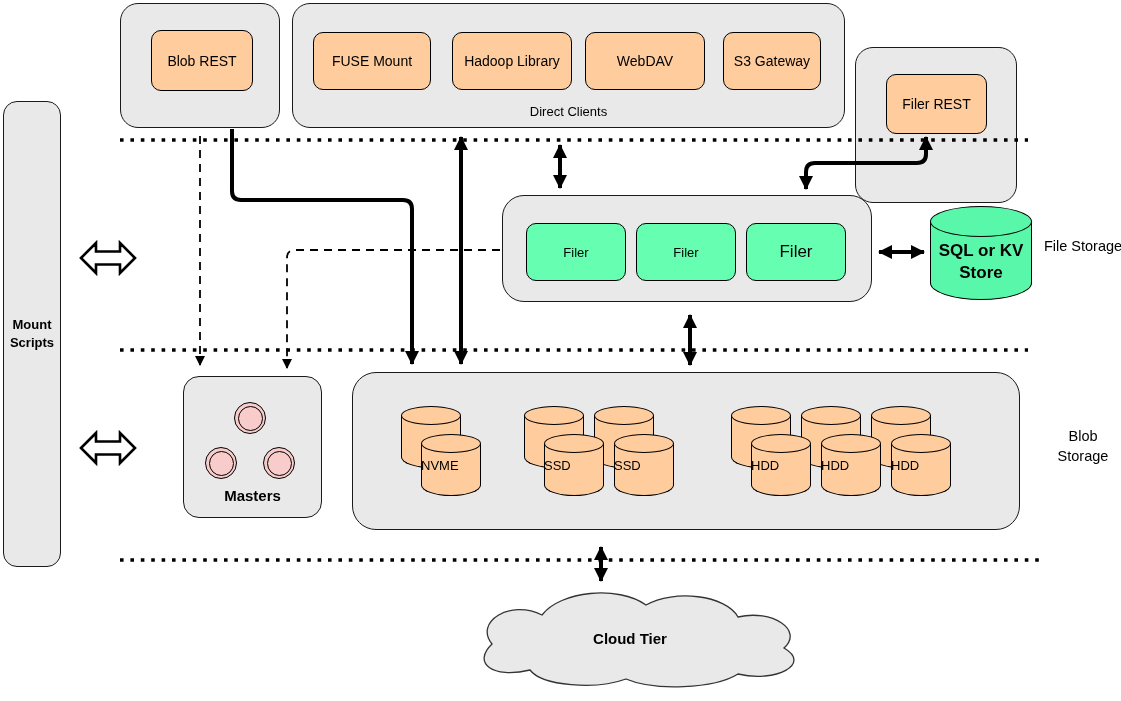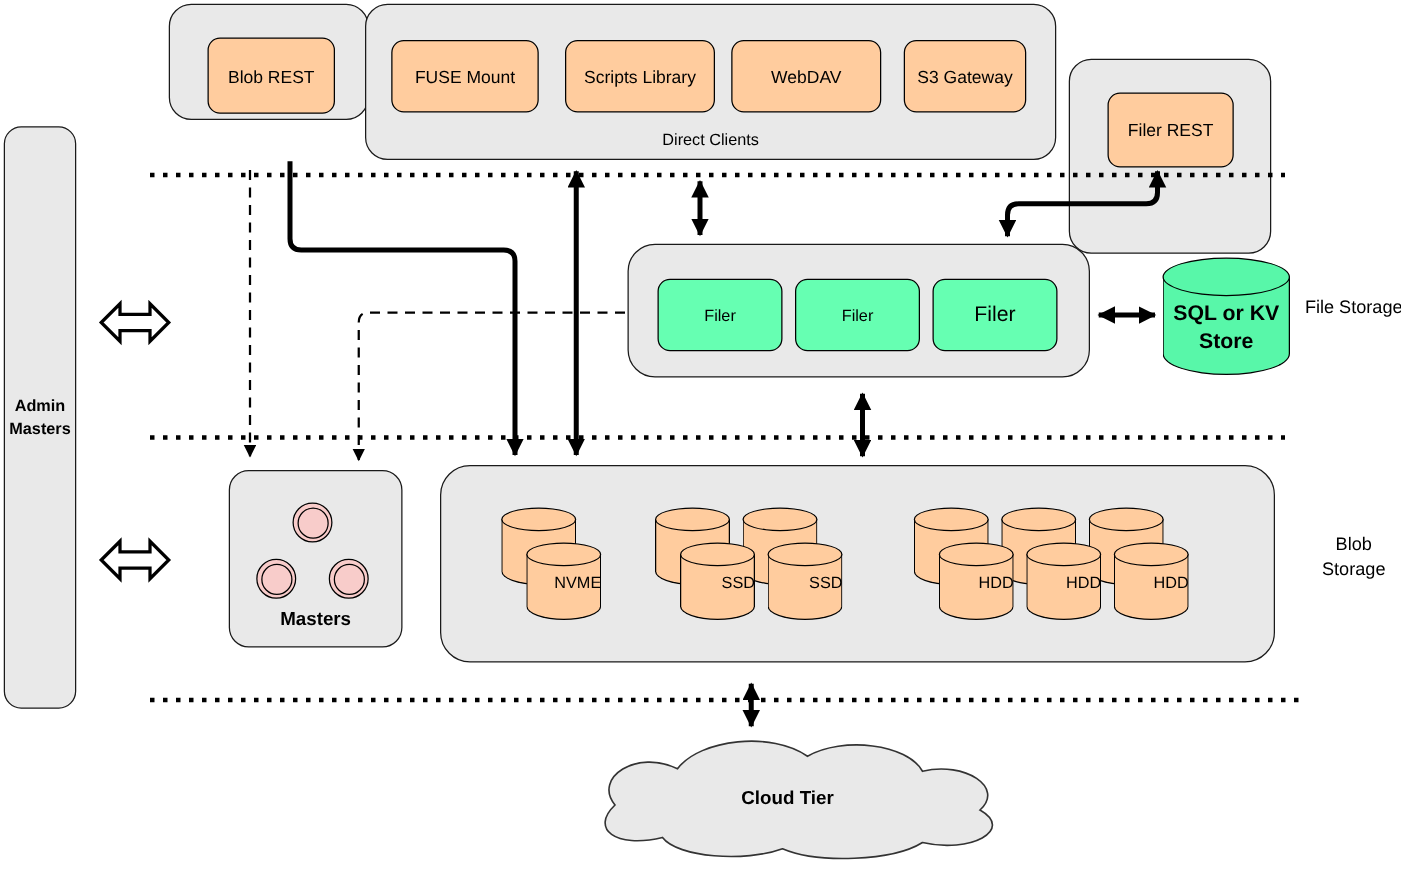--- a/index.html
+++ b/index.html
@@ -40,21 +40,21 @@
     position:absolute; left:0; top:0; width:100%; height:19px;
     background:var(--cyl-fill); border:1.4px solid #000; border-radius:50%;
     box-sizing:border-box; z-index:2;
   }
   .cyl .cyl-body {
     position:absolute; left:0; top:9px; width:100%; height:53px;
     background:var(--cyl-fill); border:1.4px solid #000; border-top:none;
     border-radius:0 0 50% 50% / 0 0 11px 11px; box-sizing:border-box; z-index:1;
   }
   .cyl .cyl-label {
-    position:absolute; left:0; top:24px; width:100%; text-align:right;
+    position:absolute; left:0; top:24px; width:100%; text-align:left;
     font-size:13px; z-index:3;
   }
   .cyl.back { opacity:1; }
 
   .sql-cyl { position:absolute; left:930px; top:206px; width:102px; height:94px; }
   .sql-cyl .cyl-top {
     position:absolute; left:0; top:0; width:100%; height:31px;
     background:var(--store-fill); border:1.4px solid #000; border-radius:50%;
     box-sizing:border-box; z-index:2;
   }
@@ -94,42 +94,42 @@
   .arrow-fill { fill:#000; }
   .hollow-arrow { fill:#fff; stroke:#000; stroke-width:2.6; stroke-linejoin:miter; }
   .cloud-shape { fill:var(--container-fill); stroke:#333; stroke-width:1.3; }
 </style>
 </head>
 <body>
 
 <div class="canvas">
 
   <div class="admin-bar">
-    <span>Admin Masters</span>
+    <span>Mount Scripts</span>
   </div>
 
   <svg class="abs-svg" style="left:78px; top:239px;" width="60" height="38" viewBox="0 0 60 38">
     <path class="hollow-arrow" d="M3 19 L18 4 L18 12.5 L42 12.5 L42 4 L57 19 L42 34 L42 25.5 L18 25.5 L18 34 Z"></path>
   </svg>
   <svg class="abs-svg" style="left:78px; top:429px;" width="60" height="38" viewBox="0 0 60 38">
     <path class="hollow-arrow" d="M3 19 L18 4 L18 12.5 L42 12.5 L42 4 L57 19 L42 34 L42 25.5 L18 25.5 L18 34 Z"></path>
   </svg>
 
-  <div class="container" style="left:135px; top:3px; width:160px; height:93px;">
+  <div class="container" style="left:120px; top:3px; width:160px; height:125px;">
     <div class="client-box" style="left:30px; top:26px; width:102px; height:61px;">
       <span>Blob REST</span>
     </div>
   </div>
 
   <div class="container" style="left:292px; top:3px; width:553px; height:125px;">
     <div class="client-box" style="left:20px; top:28px; width:118px; height:58px;">
       <span>FUSE Mount</span>
     </div>
     <div class="client-box" style="left:159px; top:28px; width:120px; height:58px;">
-      <span>Scripts Library</span>
+      <span>Hadoop Library</span>
     </div>
     <div class="client-box" style="left:292px; top:28px; width:120px; height:58px;">
       <span>WebDAV</span>
     </div>
     <div class="client-box" style="left:430px; top:28px; width:98px; height:58px;">
       <span>S3 Gateway</span>
     </div>
     <div class="caption" style="bottom:8px;">Direct Clients</div>
   </div>
 

